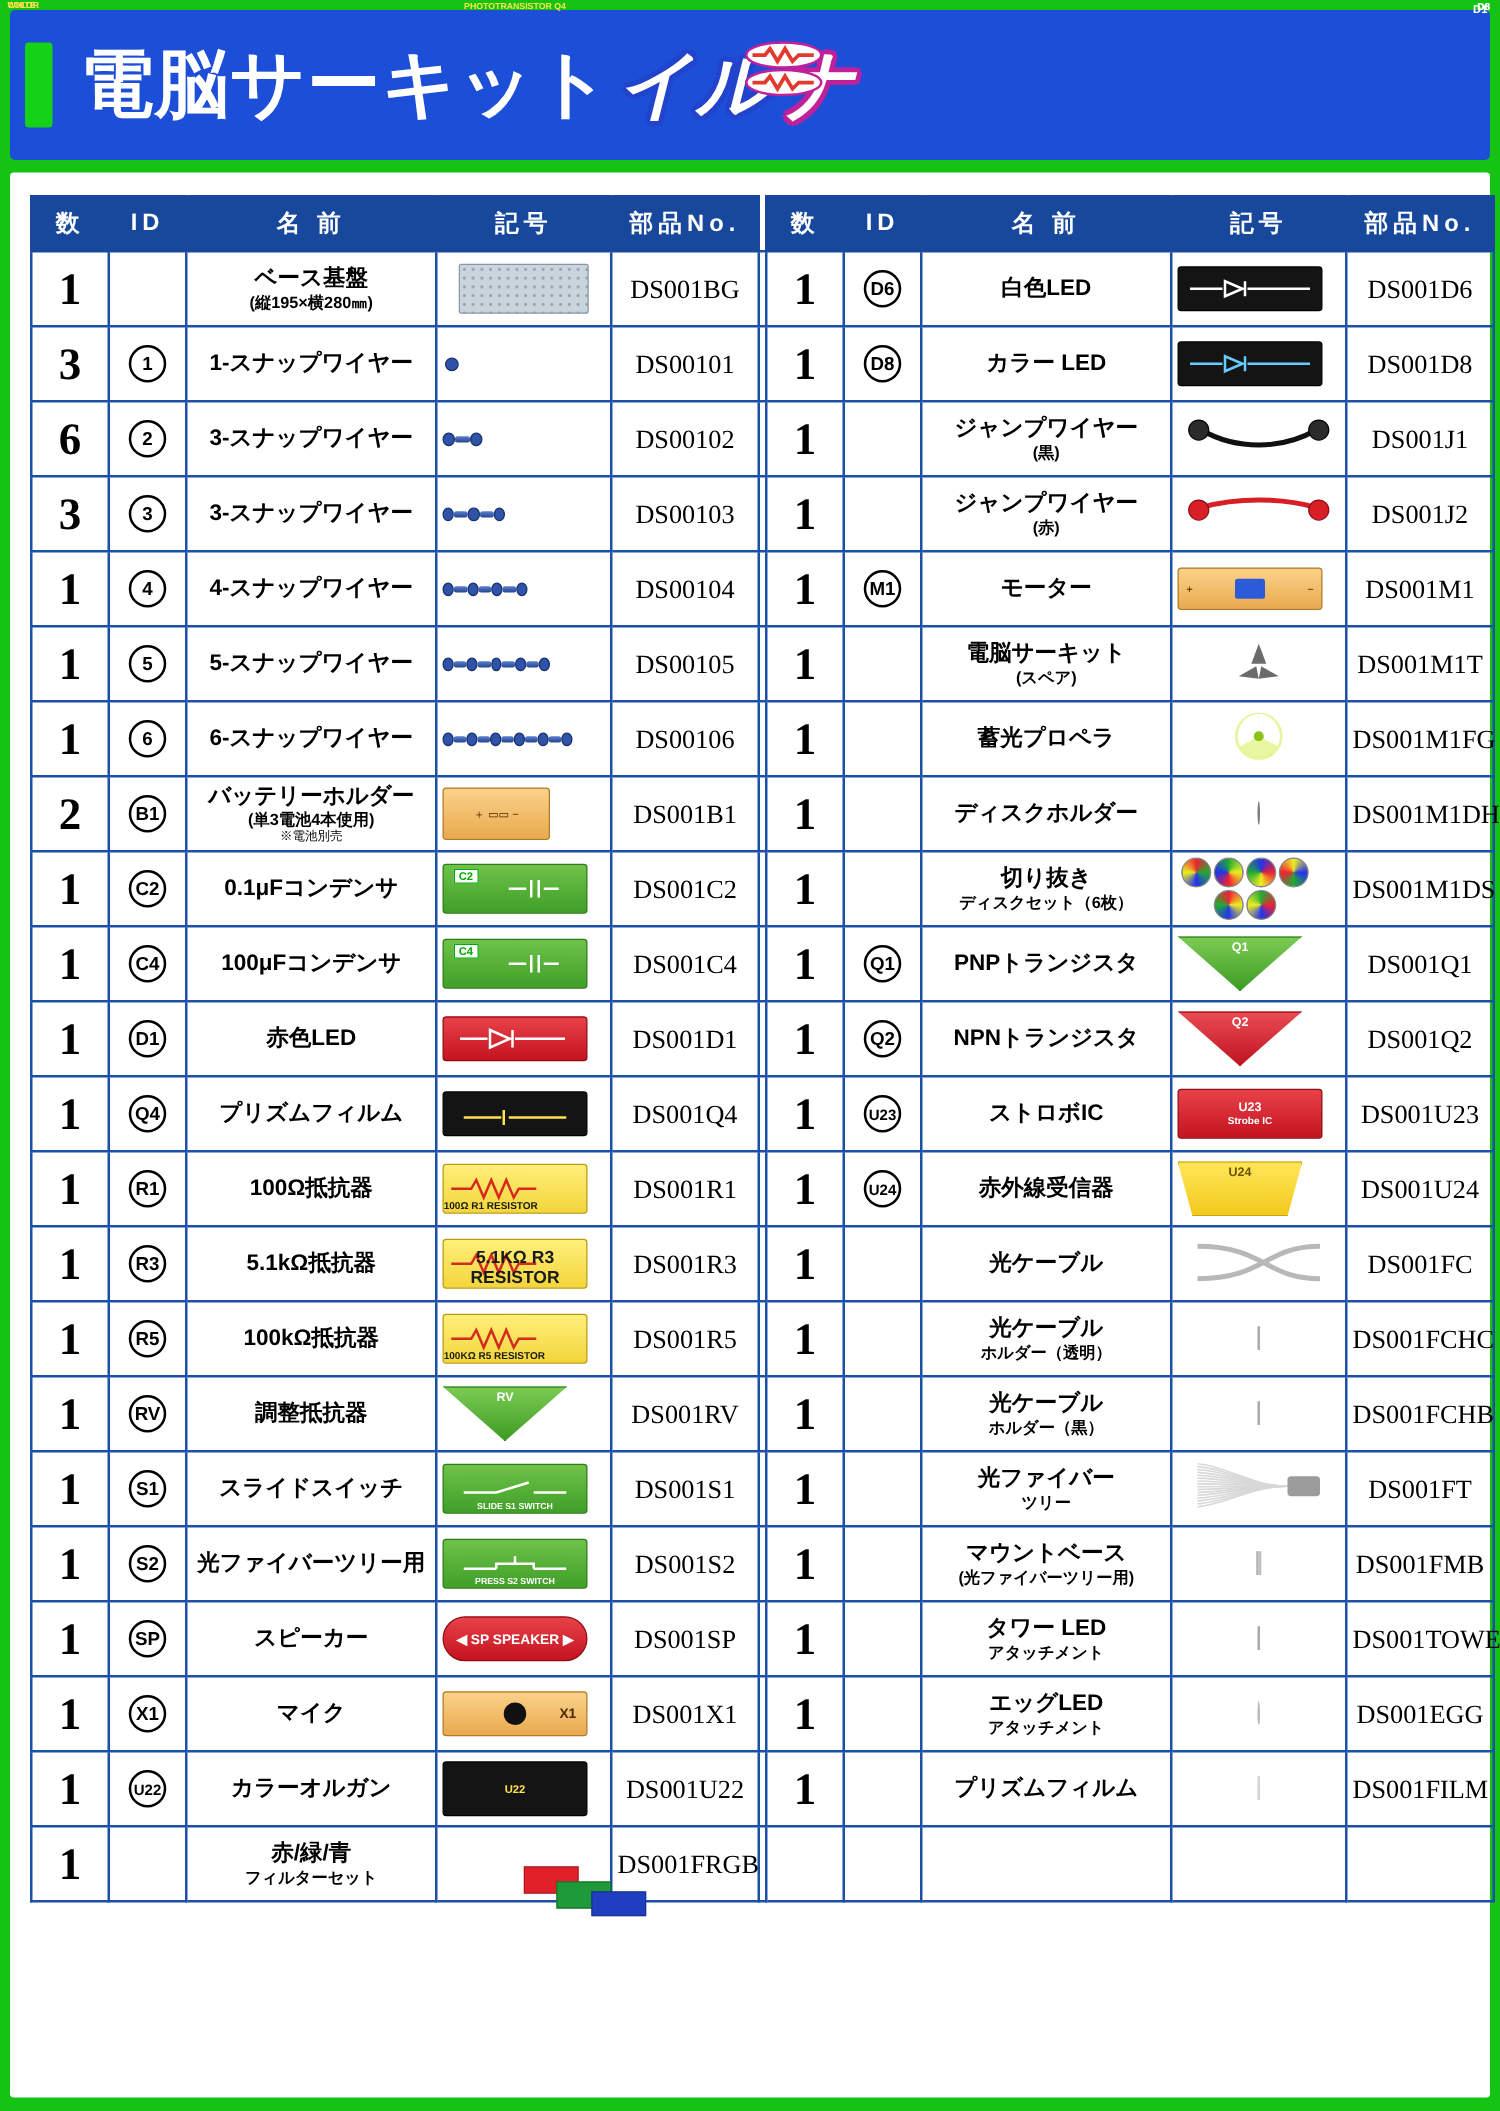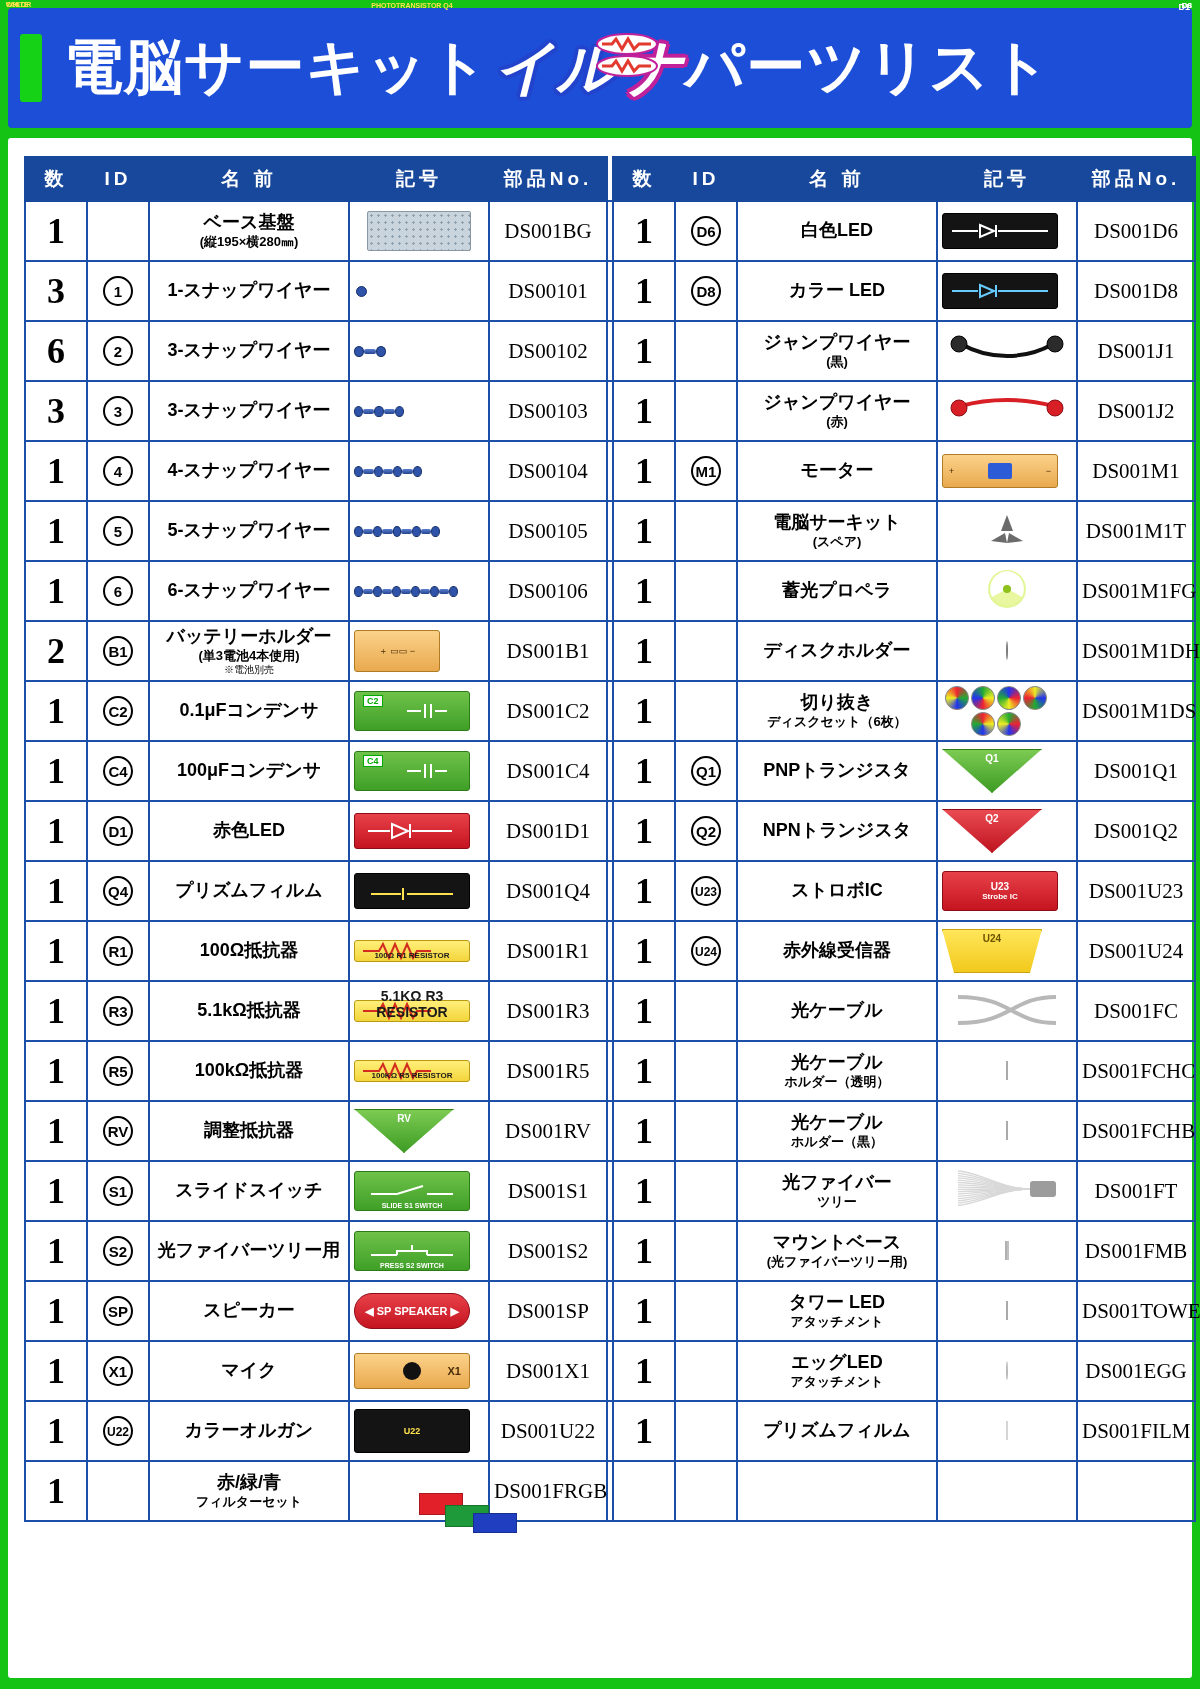--- a/index.html
+++ b/index.html
@@ -175,27 +175,27 @@
   .greenmod {
     width: 116px; height: 40px;
     background: linear-gradient(#6fc24a,#3f9f27);
     border: 1px solid #2d7a18;
     border-radius: 3px;
     position: relative;
     color: #fff; font-size: 9px; font-weight: bold;
     display: flex; align-items: center; justify-content: center;
   }
   .yellowmod {
-    width: 116px; height: 22px;
+    width: 116px; height: 40px;
     background: linear-gradient(#ffef7a,#f3d53b);
     border: 1px solid #b99a12;
     border-radius: 3px;
     position: relative;
     font-size: 9px; font-weight: bold; color: #1a1a1a;
-    display: flex; align-items: center; justify-content: center;
+    display: flex; align-items: center; 
   }
   .redmod {
     width: 116px; height: 36px;
     background: linear-gradient(#e8414a,#c41420);
     border: 1px solid #8d0d16;
     border-radius: 3px;
     color: #fff; font-size: 11px; font-weight: bold;
     display: flex; align-items: center; justify-content: center;
   }
   .blackmod {
@@ -285,21 +285,20 @@
 <body>
 
 <div class="page">
 
   <div class="header">
     <div class="header-bar"></div>
     <div class="header-title">
       <span>電脳サーキット</span>
       <span class="title-illumina">イル</span>
       <span class="title-na">ナ</span>
-      <span>パーツリスト</span>
     </div>
     <svg class="spark" viewBox="0 0 78 50">
       <ellipse cx="39" cy="14" rx="30" ry="10" fill="#ffffff" stroke="#c0209a" stroke-width="2"></ellipse>
       <path d="M14 14 h10 l4 -5 l6 10 l6 -10 l6 10 l5 -5 h12" fill="none" stroke="#e23a2e" stroke-width="3"></path>
       <ellipse cx="39" cy="36" rx="30" ry="10" fill="#ffffff" stroke="#c0209a" stroke-width="2"></ellipse>
       <path d="M14 36 h10 l4 -5 l6 10 l6 -10 l6 10 l5 -5 h12" fill="none" stroke="#e23a2e" stroke-width="3"></path>
     </svg>
   </div>
 
   <div class="panel">

